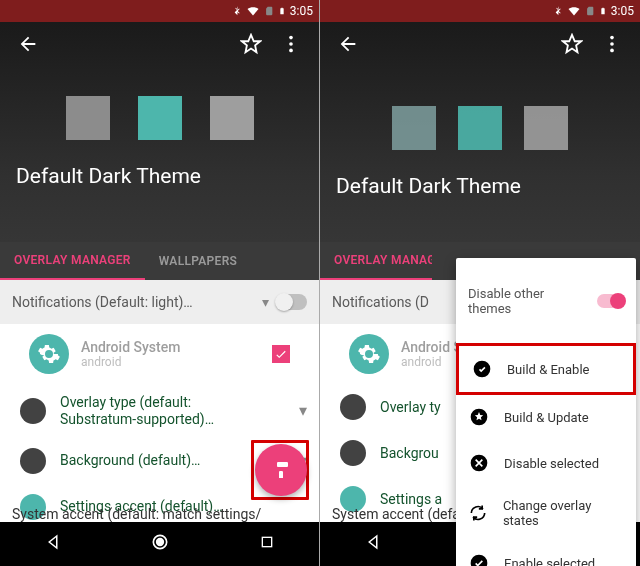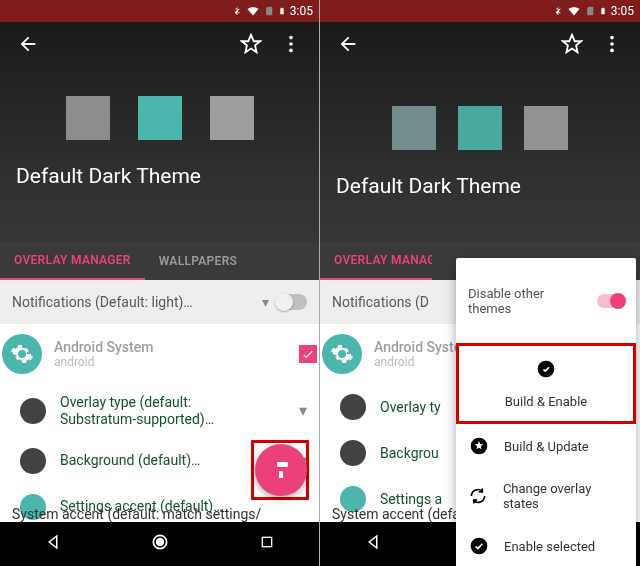--- a/index.html
+++ b/index.html
@@ -29,21 +29,21 @@
 
   
   .notif-row { height: 44px; background: #eee; display: flex; align-items: center; padding: 16px 12px; gap: 8px; color: #5a5a5a; font-size: 14px; }
   .notif-row .spacer { flex: 1; }
   .dropdown-caret { color: #888; }
   .toggle-off { width: 30px; height: 16px; border-radius: 8px; background: #c0c0c0; position: relative; }
   .toggle-off::after { content:""; position:absolute; width:18px; height:18px; background:#f0f0f0; border-radius:50%; top:-1px; left:-2px; box-shadow:0 1px 2px rgba(0,0,0,0.3); }
 
   
   .list { background: #fff; }
-  .sys-row { display: flex; align-items: center; padding: 10px 2px; gap: 12px; }
+  .sys-row { display: flex; align-items: center; padding: 10px 29px; gap: 12px; }
   .sys-circle { width: 40px; height: 40px; border-radius: 50%; background: #4db6ac; display:flex; align-items:center; justify-content:center; }
   .sys-text .line1 { font-size: 14px; color: #9e9e9e; font-weight:500; }
   .sys-text .line2 { font-size: 12px; color: #bdbdbd; }
   .checkbox { width: 18px; height: 18px; background: #ec407a; display:flex; align-items:center; justify-content:center; }
 
   .opt-row { display: flex; align-items: center; padding: 10px 12px 10px 20px; gap: 14px; }
   .opt-circle { width: 26px; height: 26px; border-radius: 50%; }
   .opt-text { font-size: 14px; color: #14532d; line-height: 1.2; }
 
   .fab-wrap { position: absolute; right: 12px; bottom: 70px; }
@@ -55,21 +55,21 @@
 
   
   .navbar { position: absolute; bottom: 0; left: 0; right: 0; height: 44px; background: #000; display:flex; align-items:center; justify-content:space-around; }
 
   
   .popup { position: absolute; right: 4px; top: 258px; width: 180px; background: #fff; box-shadow: 0 4px 12px rgba(0,0,0,0.35); border-radius: 2px; z-index: 10; }
   .popup-head { display:flex; align-items:center; padding: 28px 12px; font-size: 13px; color:#555; gap:8px; }
   .toggle-on { width: 28px; height: 14px; border-radius: 7px; background: #f8bbd0; position: relative; margin-left:auto; }
   .toggle-on::after { content:""; position:absolute; width:16px; height:16px; background:#ec407a; border-radius:50%; top:-1px; right:-2px; }
   .popup-item { display:flex; align-items:center; padding: 12px 12px; gap: 14px; font-size: 13px; color: #333; }
-  .popup-item.highlight { border: 3px solid #d40000; margin: -1px 0; flex-direction: column; }
+  .popup-item.highlight { border: 3px solid #d40000; margin: -1px 0; }
   .ic { width: 22px; height: 22px; display:flex; align-items:center; justify-content:center; }
 
   .faded { opacity: 0.9; }
 </style>
 </head>
 <body>
 
 <div class="container">
 
 <div class="screen">
@@ -294,20 +294,29 @@
       <div class="ic">
             <svg width="20" height="20" viewBox="0 0 24 24" fill="#000">
               <circle cx="12" cy="12" r="10"></circle>
               <path d="M12 6l1.5 3.5L17 10l-2.7 2.3L15 16l-3-1.8L9 16l.7-3.7L7 10l3.5-.5z" fill="#fff"></path>
             </svg>
           </div>
       <span>Build &amp; Update</span>
     </div>
     <div class="popup-item">
       <div class="ic">
+            <svg width="20" height="20" viewBox="0 0 24 24" fill="#000">
+              <circle cx="12" cy="12" r="10"></circle>
+              <path d="M8 8l8 8M16 8l-8 8" stroke="#fff" stroke-width="2"></path>
+            </svg>
+          </div>
+      <span>Disable selected</span>
+    </div>
+    <div class="popup-item">
+      <div class="ic">
             <svg width="20" height="20" viewBox="0 0 24 24" fill="none" stroke="#000" stroke-width="2">
               <path d="M4 12a8 8 0 0114-5M20 12a8 8 0 01-14 5"></path>
               <path d="M17 3v4h-4M7 21v-4h4"></path>
             </svg>
           </div>
       <span>Change overlay states</span>
     </div>
     <div class="popup-item">
       <div class="ic">
             <svg width="20" height="20" viewBox="0 0 24 24" fill="#000">

